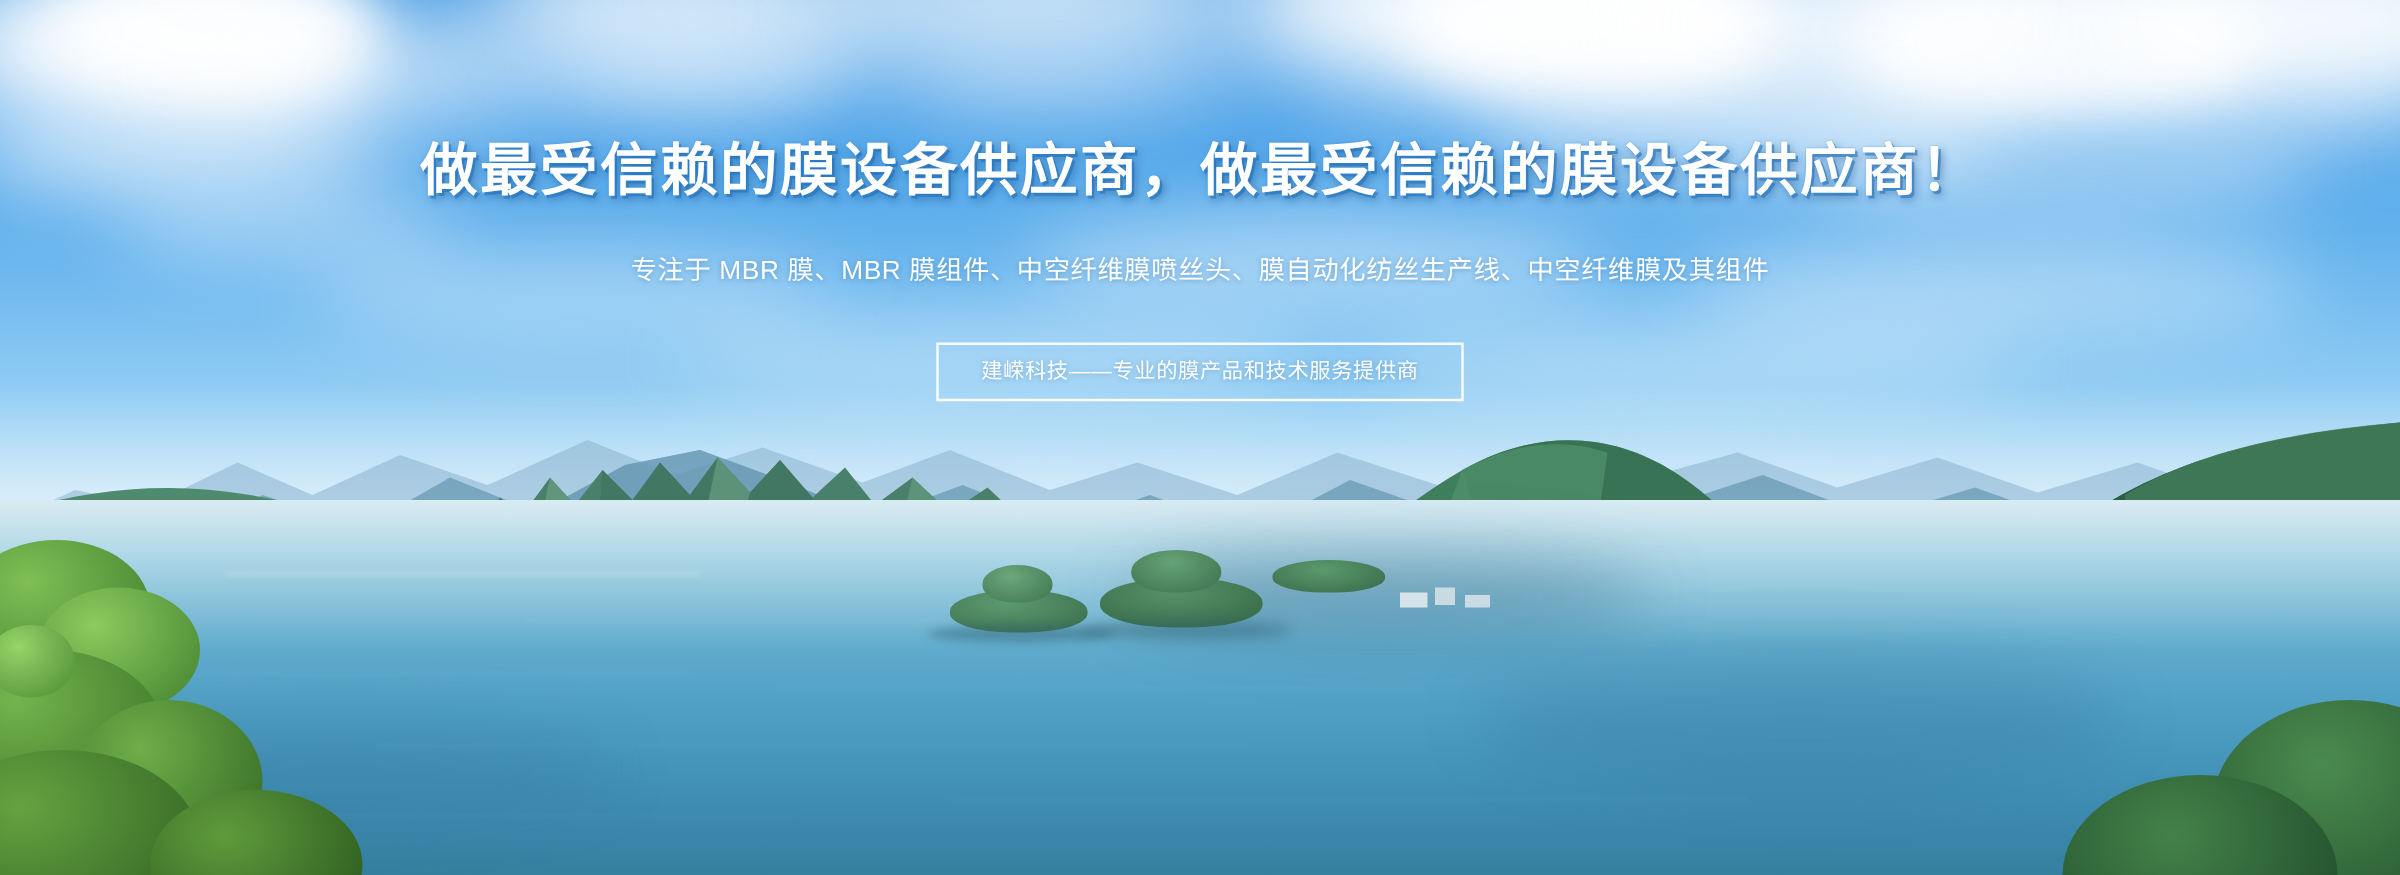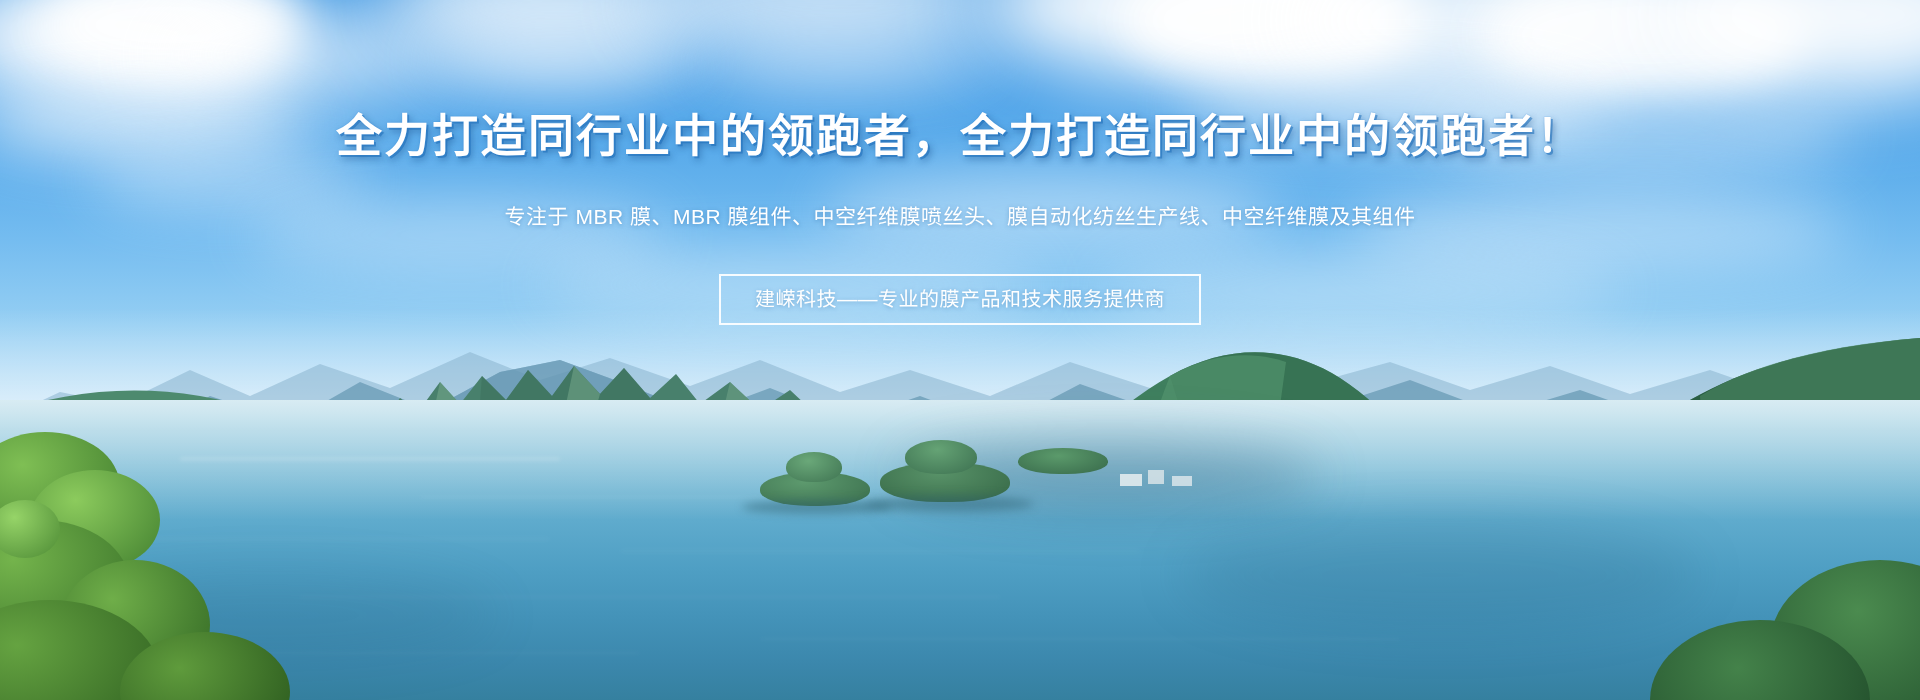--- a/index.html
+++ b/index.html
@@ -114,21 +114,21 @@
     white-space:nowrap;
   }
 
   .hero-tagline-wrap{
     padding-top:30px;
   }
   .hero-tagline{
     display:inline-block;
     border:2px solid rgba(255,255,255,.92);
     padding:11px 34px 12px;
-    font-size:20px;
+    font-size:17px;
     line-height:1.2;
     color:#ffffff;
     letter-spacing:.5px;
     text-shadow:0 1px 4px rgba(40,100,160,.4);
     white-space:nowrap;
   }
 </style>
 </head>
 <body>
 
@@ -295,21 +295,21 @@
          background:radial-gradient(ellipse at 35% 30%, #96d468, #4c8a34);"></div>
 
     <div class="foliage" style="left:1770px; top:560px; width:220px; height:170px;
          background:radial-gradient(ellipse at 40% 30%, #4b8b4f, #1f4c2a);"></div>
     <div class="foliage" style="left:1650px; top:620px; width:220px; height:160px;
          background:radial-gradient(ellipse at 40% 30%, #44824a, #1b4526);"></div>
   </div>
 
   <div class="hero-copy">
 
-    <h1 class="hero-title">全力打造同行业中的领跑者，全力打造同行业中的领跑者！</h1>
+    <h1 class="hero-title">做最受信赖的膜设备供应商，做最受信赖的膜设备供应商！</h1>
 
     <p class="hero-subtitle">专注于 MBR 膜、MBR 膜组件、中空纤维膜喷丝头、膜自动化纺丝生产线、中空纤维膜及其组件</p>
 
     <div class="hero-tagline-wrap">
       <span class="hero-tagline">建嵘科技——专业的膜产品和技术服务提供商</span>
     </div>
 
   </div>
 
 </div>

